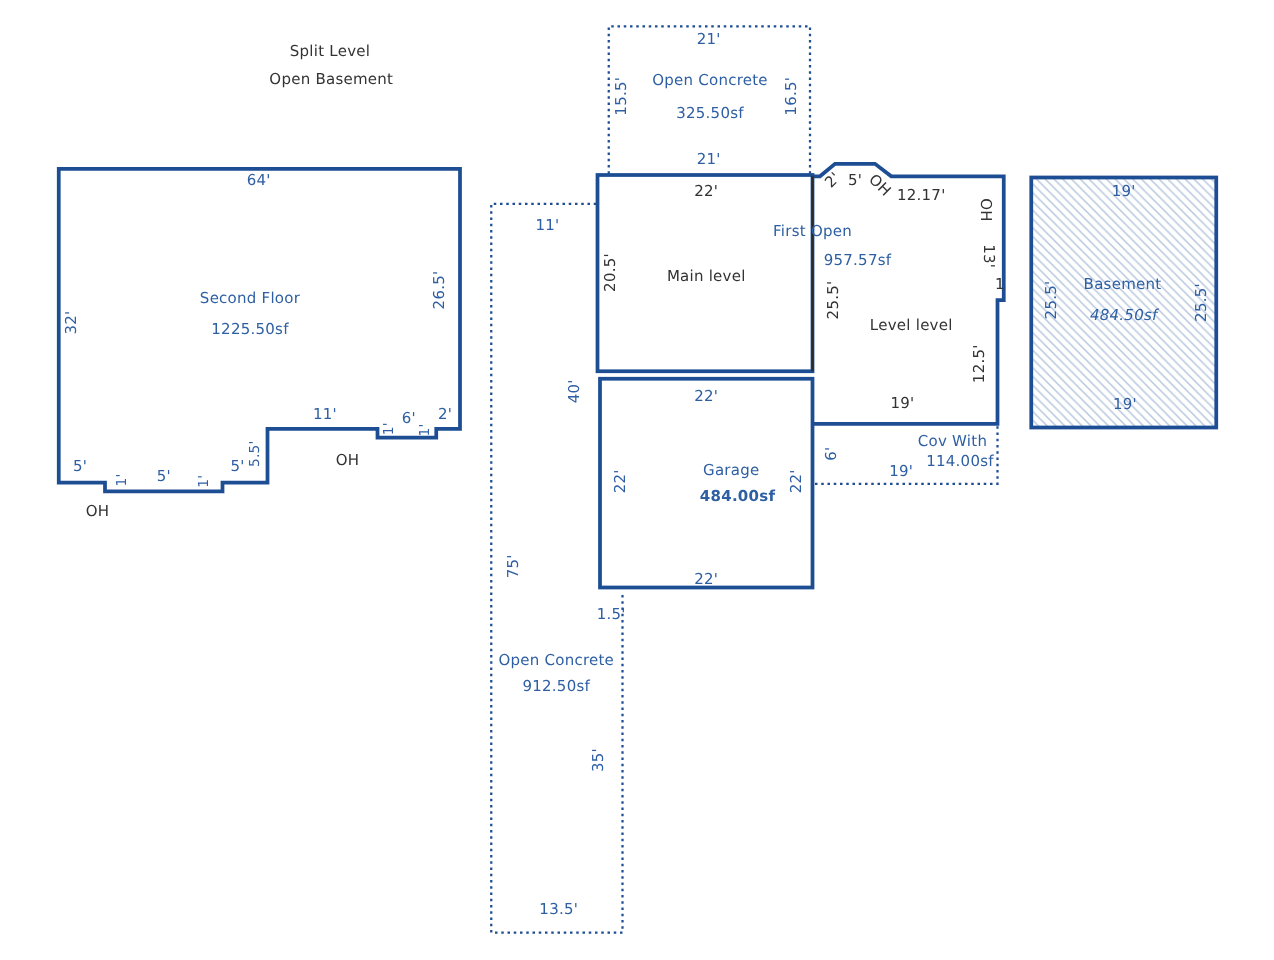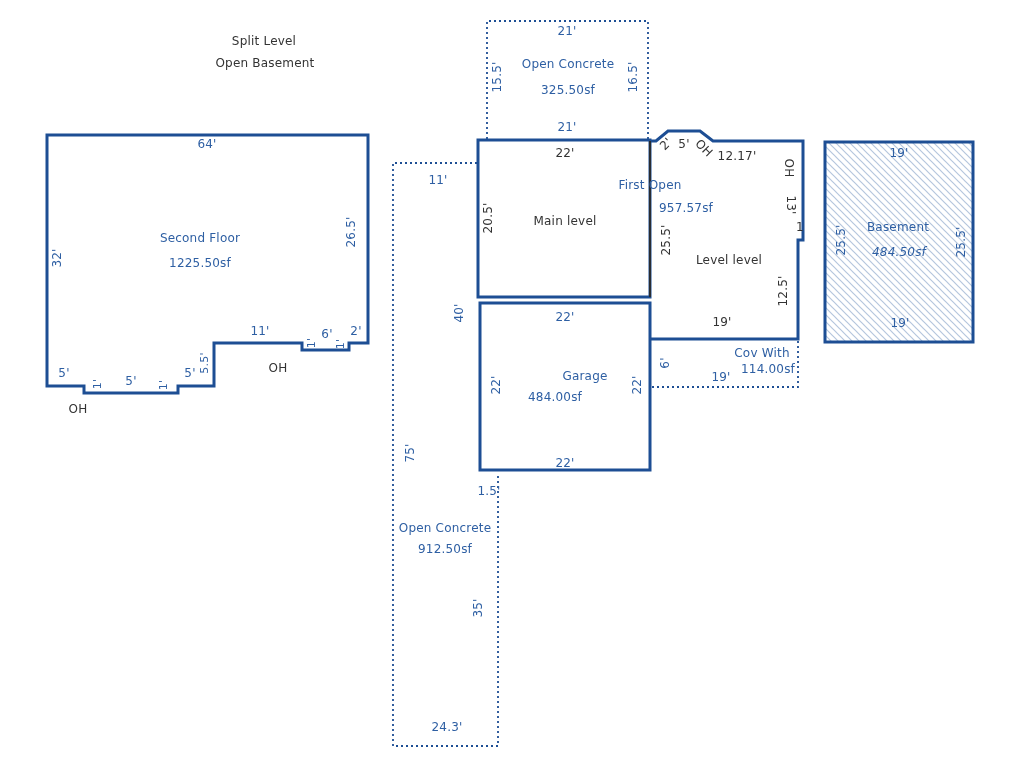--- a/index.html
+++ b/index.html
@@ -103,31 +103,31 @@
       <div class="label dark rot-v" style="left: 783px; top: 291px;">12.5'</div>
       <div class="label dark big" style="left: 729px; top: 260px;">Level level</div>
       <div class="label dark" style="left: 722px; top: 322px;">19'</div>
       <div class="label big" style="left: 762px; top: 353px;">Cov With</div>
       <div class="label" style="left: 768px; top: 369px;">114.00sf</div>
       <div class="label rot-v" style="left: 665px; top: 363px;">6'</div>
       <div class="label" style="left: 721px; top: 377px;">19'</div>
       <div class="label" style="left: 565px; top: 317px;">22'</div>
       <div class="label rot-v" style="left: 496px; top: 385px;">22'</div>
       <div class="label big" style="left: 565px; top: 376px; margin-left: 20px;">Garage</div>
-      <div class="label" style="left: 555px; top: 397px;">484.00sf</div>
+      <div class="label" style="left: 590px; top: 397px; font-weight: bold;">484.00sf</div>
       <div class="label rot-v" style="left: 637px; top: 385px;">22'</div>
       <div class="label" style="left: 565px; top: 463px;">22'</div>
       <div class="label" style="left: 438px; top: 180px;">11'</div>
       <div class="label rot-v" style="left: 459px; top: 313px;">40'</div>
       <div class="label rot-v" style="left: 410px; top: 453px;">75'</div>
       <div class="label" style="left: 489px; top: 491px;">1.5'</div>
       <div class="label big" style="left: 445px; top: 528px;">Open Concrete</div>
       <div class="label" style="left: 445px; top: 549px; text-align: right;">912.50sf</div>
       <div class="label rot-v" style="left: 478px; top: 608px;">35'</div>
-      <div class="label" style="left: 447px; top: 727px;">24.3'</div>
+      <div class="label" style="left: 447px; top: 727px;">13.5'</div>
       <div class="label" style="left: 899px; top: 153px;">19'</div>
       <div class="label rot-v" style="left: 841px; top: 240px;">25.5'</div>
       <div class="label big" style="left: 898px; top: 227px;">Basement</div>
       <div class="label" style="left: 899px; top: 252px; font-style: italic;">484.50sf</div>
       <div class="label rot-v" style="left: 961px; top: 242px;">25.5'</div>
       <div class="label" style="left: 900px; top: 323px;">19'</div>
     </div>
 </div>
 
 </body></html>

